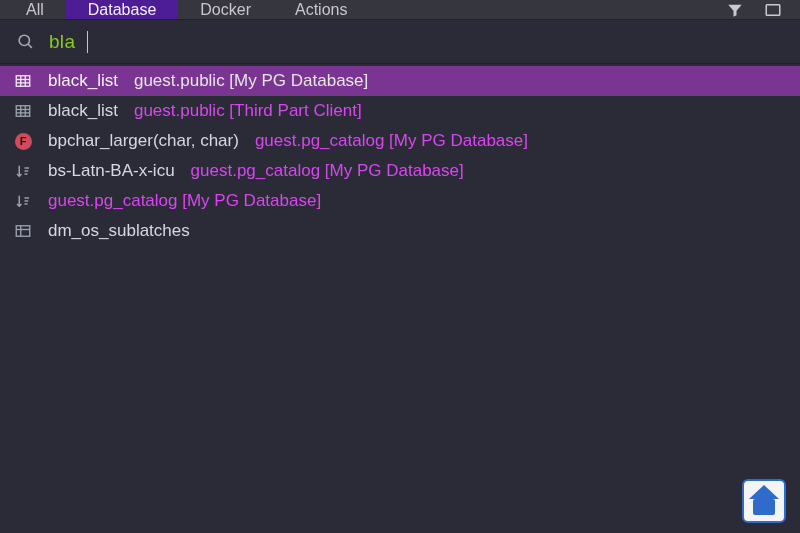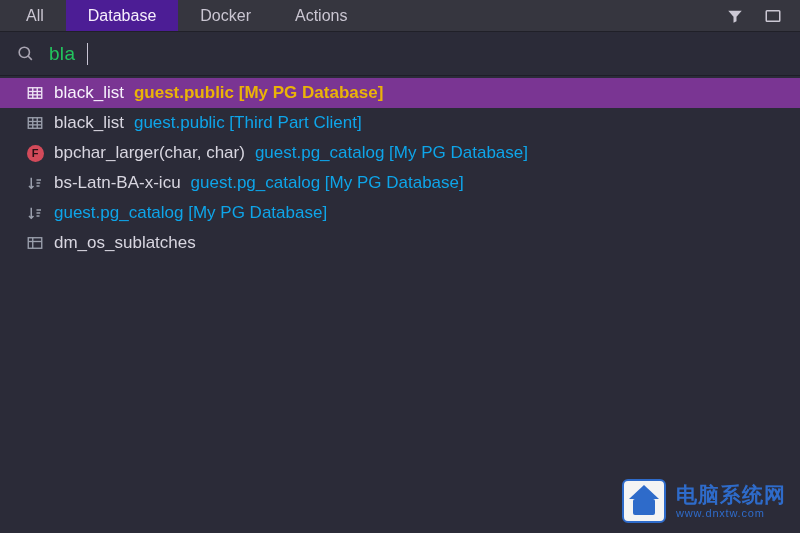--- a/index.html
+++ b/index.html
@@ -8,21 +8,21 @@
       height: 533px;
       background: #2b2b38;
       font-family: -apple-system, BlinkMacSystemFont, "Segoe UI", Arial, sans-serif;
       color: #c0c0c6;
       overflow: hidden;
       position: relative;
     }
     .tabs {
       display: flex;
       align-items: center;
-      height: 32px;
+      height: 20px;
       background: #36363f;
       border-bottom: 1px solid #202028;
       padding-left: 4px;
     }
     .tab {
       padding: 0 22px;
       height: 100%;
       display: flex;
       align-items: center;
       font-size: 16px;
@@ -51,41 +51,41 @@
       border-bottom: 1px solid #1e1e27;
     }
     .search-icon { color: #a9a5b2; display: inline-flex; }
     .caret {
       width: 1px;
       height: 22px;
       background: #c8c4d4;
       margin-left: -2px;
       animation: blink 1.1s step-end infinite;
     }
-    .search-text { color: #22c55e; font-size: 19px; letter-spacing: .3px; }
+    .search-text { color: #84cc16; font-size: 19px; letter-spacing: .3px; }
     .results { padding-top: 2px; }
     .row {
       display: flex;
       align-items: center;
       height: 30px;
-      padding: 0 26px;
-      gap: 10px;
+      padding: 0 14px;
+      gap: 16px;
       font-size: 17px;
       cursor: pointer;
       white-space: nowrap;
     }
     .row.selected {
       background: #7a3593;
     }
     .row .ico { width: 18px; height: 18px; display: inline-flex; align-items: center; justify-content: center; flex: 0 0 18px; color: #9ba0ad; }
     .row.selected .ico { color: #efe4f6; }
     .row .name { color: #d8d6e0; }
     .row.selected .name { color: #f8f2fd; }
-    .row .meta { color: #0ea5e9; }
-    .row.selected .meta { color: #eab308; font-weight: bold; }
+    .row .meta { color: #d946ef; }
+    .row.selected .meta { color: #e5e5e5; }
     .badge-f {
       width: 17px; height: 17px; border-radius: 50%;
       background: #d34a5a; color: #2a1015;
       font-size: 11px; font-weight: 700;
       display: flex; align-items: center; justify-content: center;
     }
     .watermark {
       position: absolute;
       right: 14px;
       bottom: 10px;
@@ -223,17 +223,13 @@
     <span class="name">dm_os_sublatches</span>
   </div>
 
 </div>
 
 <div class="watermark">
   <div class="wm-logo">
     <div class="wm-roof"></div>
     <div class="wm-body"></div>
   </div>
-  <div class="wm-text">
-    <span class="wm-title">电脑系统网</span>
-    <span class="wm-sub">www.dnxtw.com</span>
-  </div>
 </div>
 
 </body></html>

